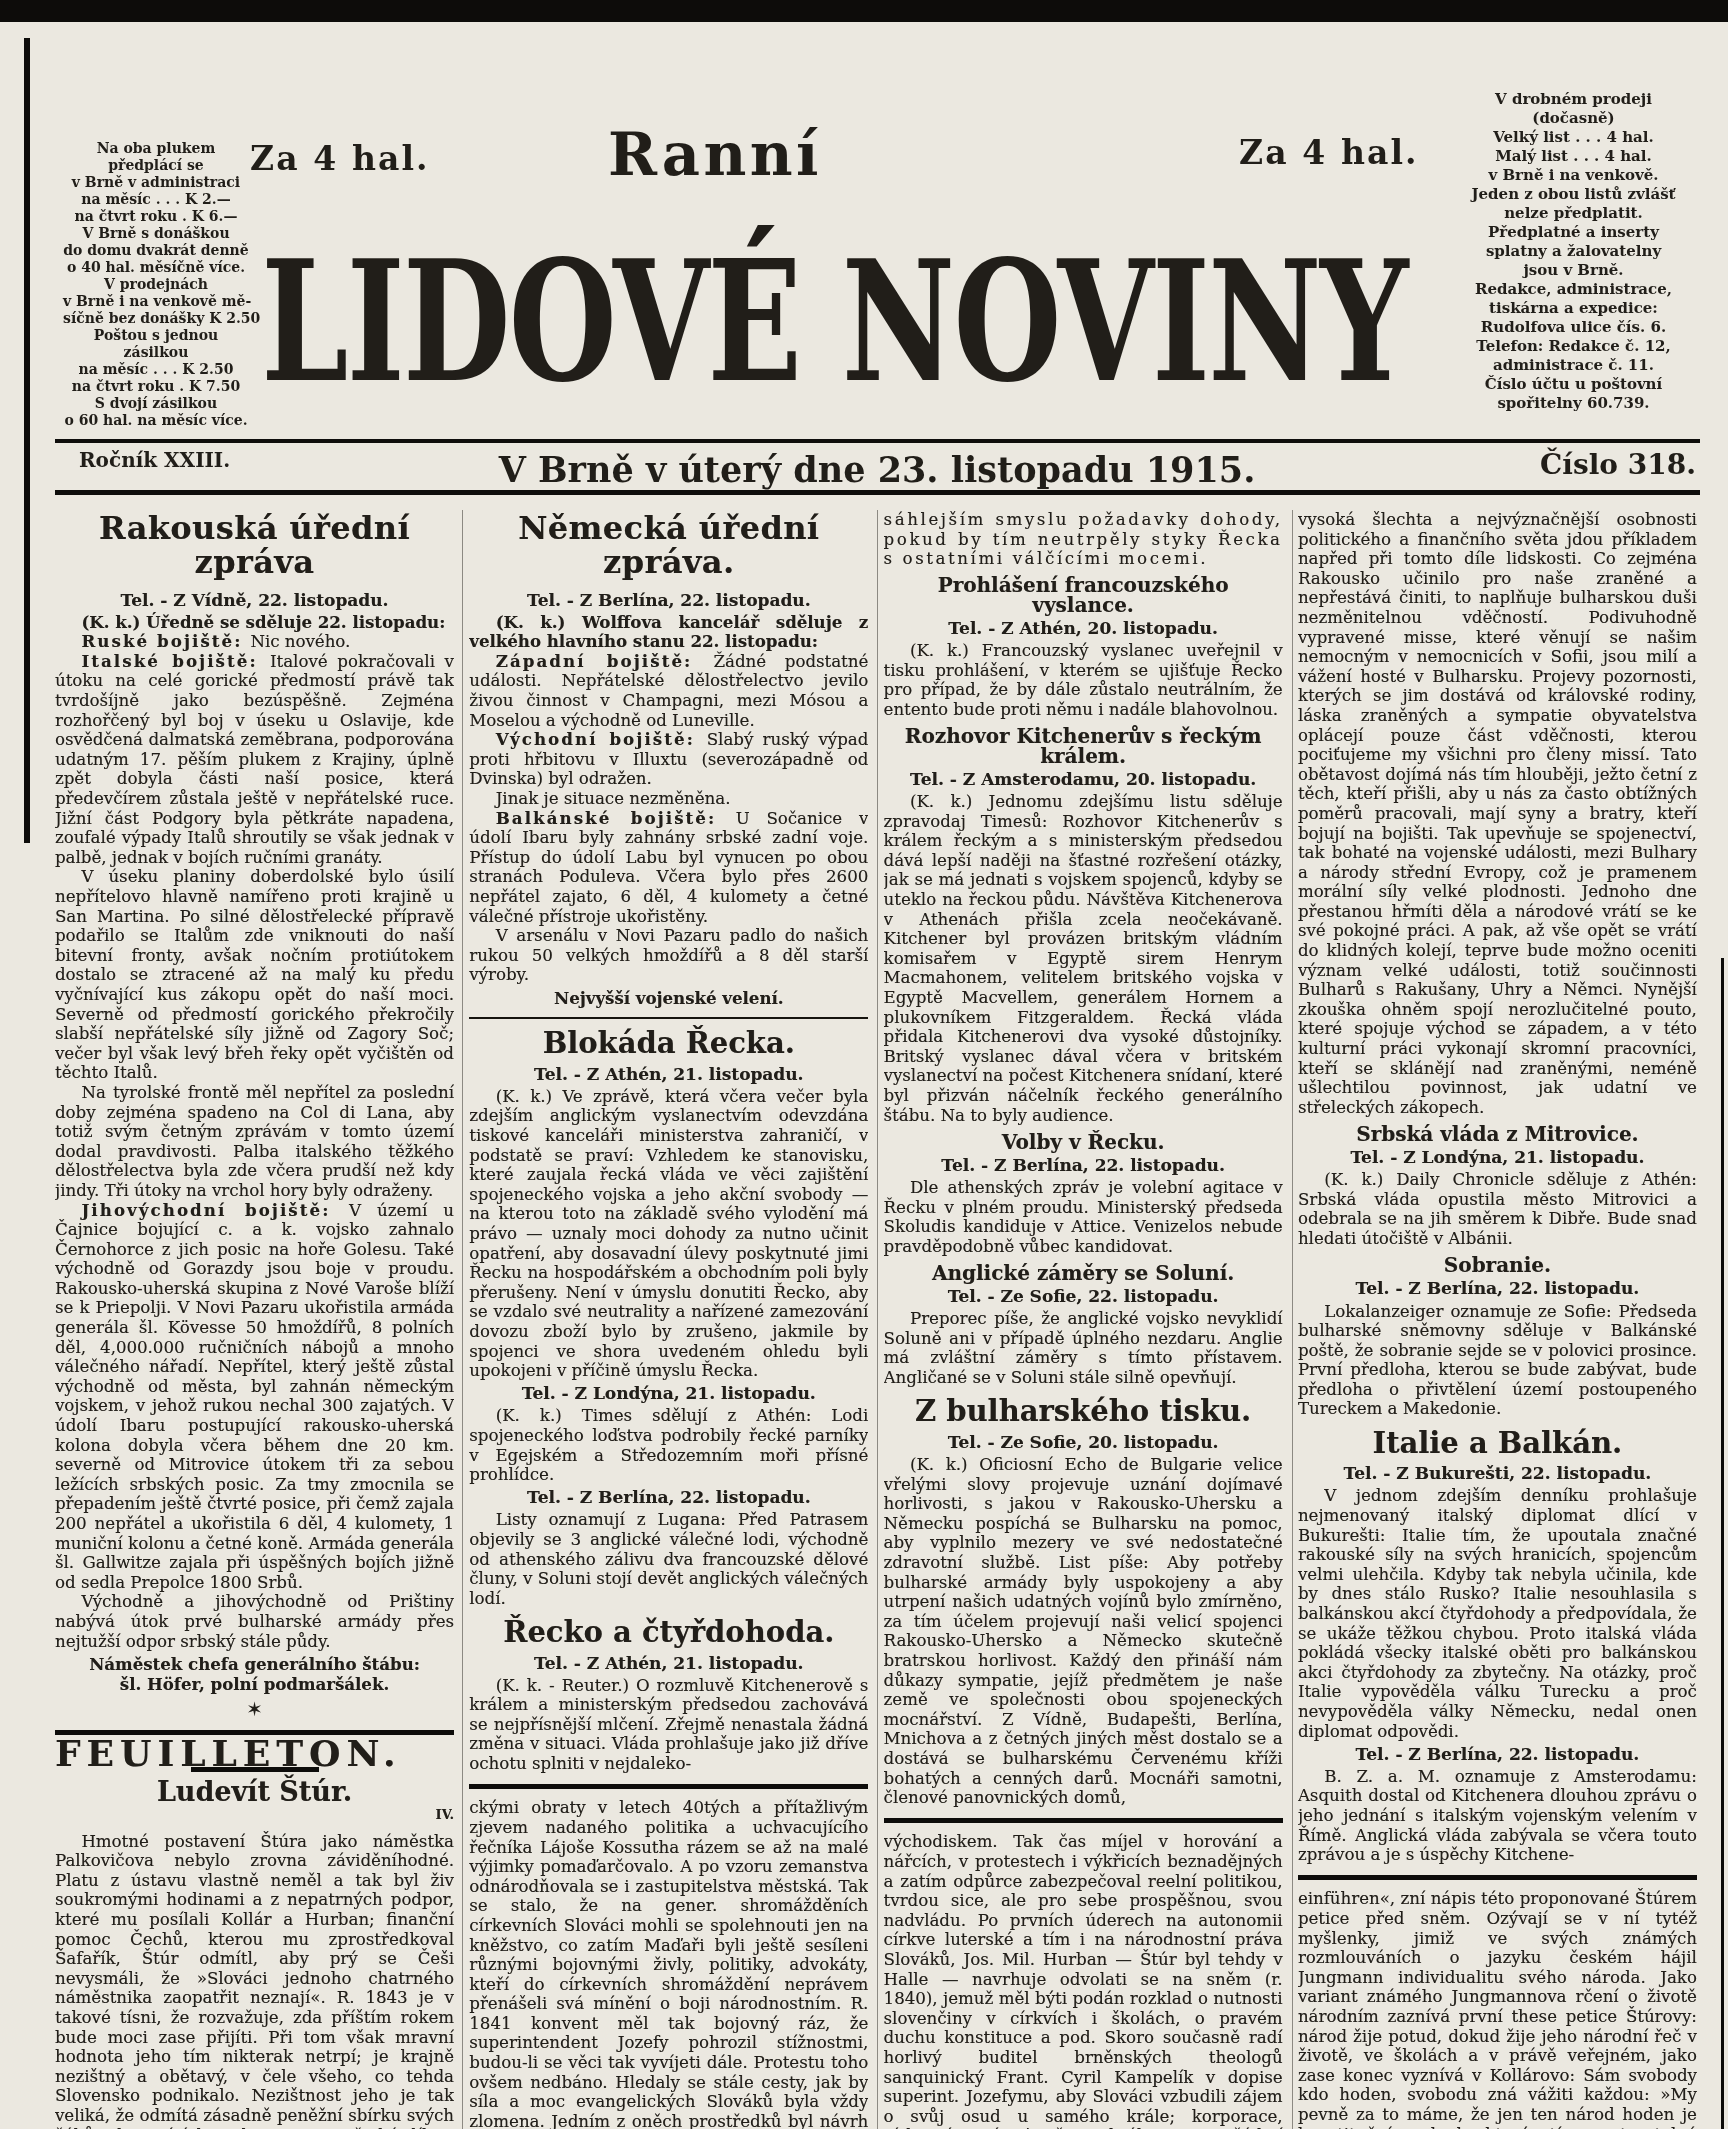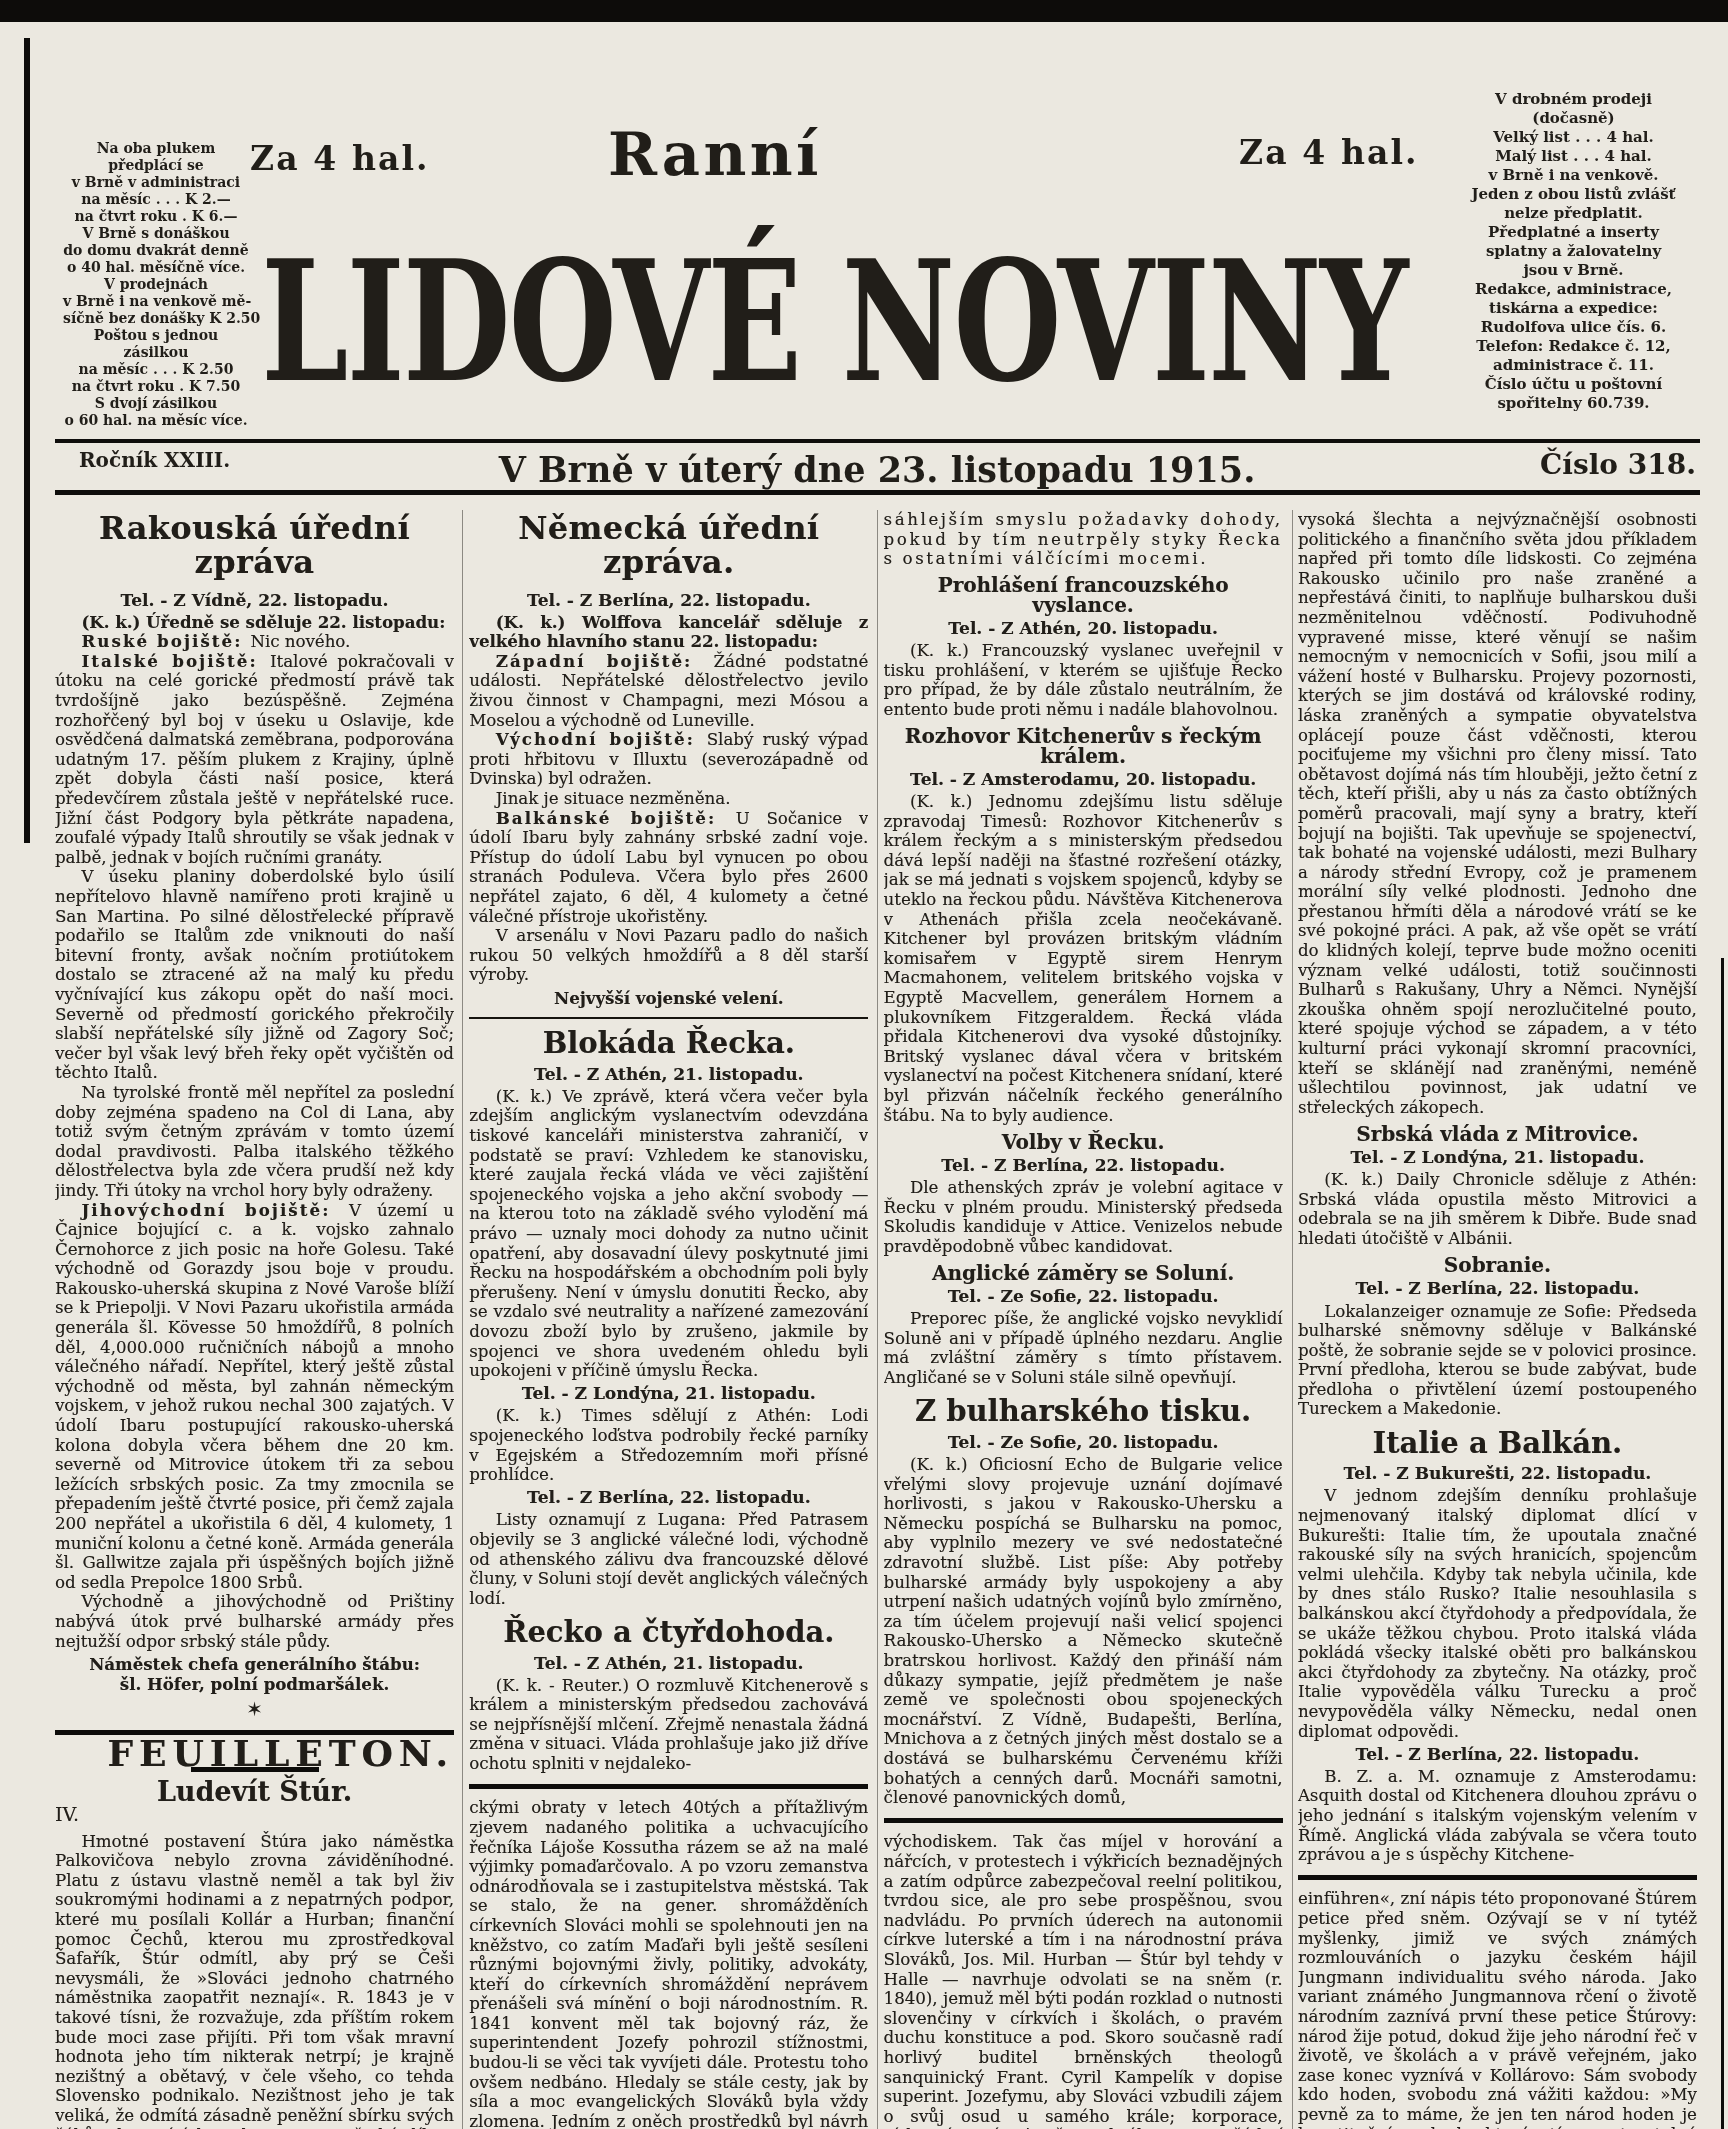--- a/index.html
+++ b/index.html
@@ -35,24 +35,24 @@
   .lead{font-weight:bold;letter-spacing:2.1px;}
   .sp{letter-spacing:2.6px;}
   .h1{font-size:32px;line-height:1.06;font-weight:bold;margin:1.7px 0 11px;letter-spacing:0.4px;text-align:center;}
   .h2{font-size:29px;line-height:1.06;font-weight:bold;text-align:center;margin:8.5px 0 6px;}
   .h3{font-size:20px;font-weight:bold;text-align:center;margin:7.7px 0 2.6px;}
   .tel{text-align:center;font-size:17px;font-weight:bold;margin:3.4px 0 2.6px;}
   .sig{text-align:center;font-weight:bold;margin:4.3px 0 1.7px;}
   .star{text-align:center;font-size:19.6px;margin:5.1px 0;}
   .rule{height:2.1px;background:#16140f;margin:8.5px 0;}
   .ruleh{height:5.1px;background:#0d0c0a;margin:10.2px 0 9.4px;}
-  .feu{font-size:36px;font-weight:bold;text-align:right;letter-spacing:6px;margin:8.5px 0 3.4px;}
+  .feu{font-size:36px;font-weight:bold;text-align:left;letter-spacing:6px;margin:8.5px 0 3.4px;}
   .bar{width:128px;height:5.1px;background:#0d0c0a;margin:3.4px auto 10.2px;}
   .h2c{font-size:27px;font-weight:bold;text-align:center;margin:6px 0 3.4px;}
-  .num{text-align:left;font-size:19px;font-weight:normal;margin:0 0 6.8px;}
+  .num{text-align:right;font-size:13px;font-weight:bold;margin:0 0 6.8px;}
   .boxline{white-space:nowrap;}
 </style>
 </head>
 <body>
 
 <div id="page">
 
   <div class="artifact" style="left:0;top:0;width:1729px;height:22px;"></div>
   <div class="artifact" style="left:24px;top:38px;width:5.5px;height:805px;"></div>
 

